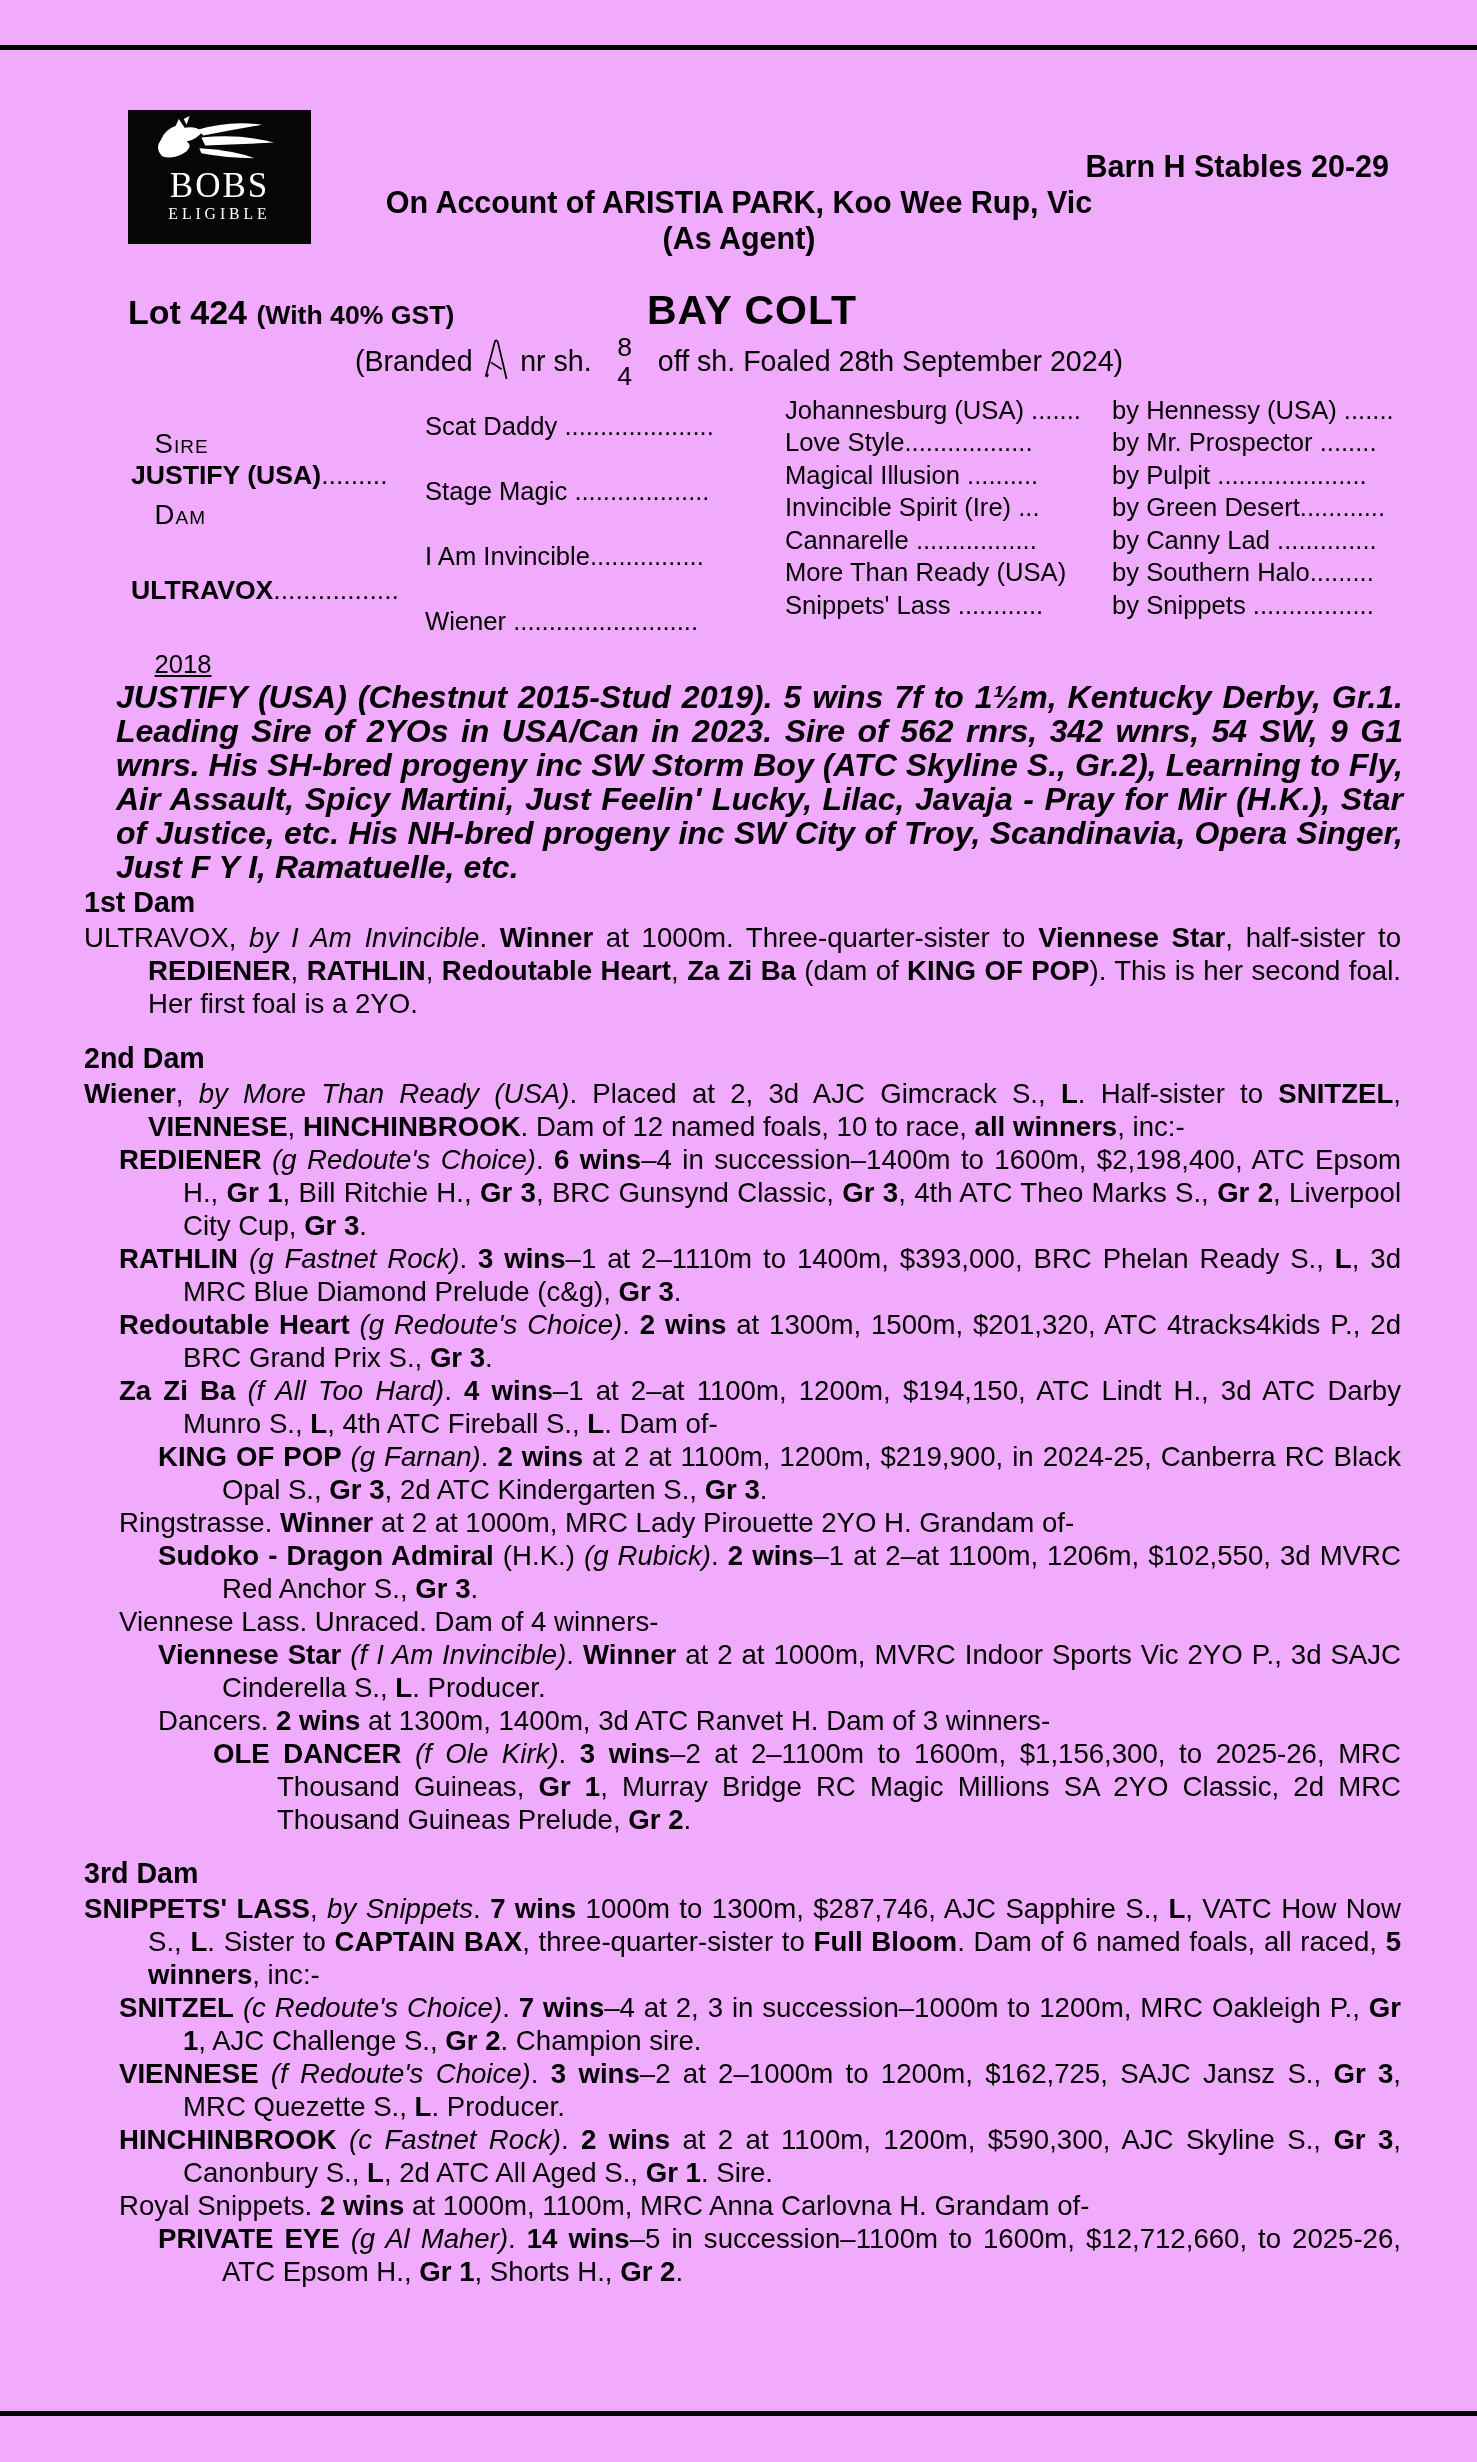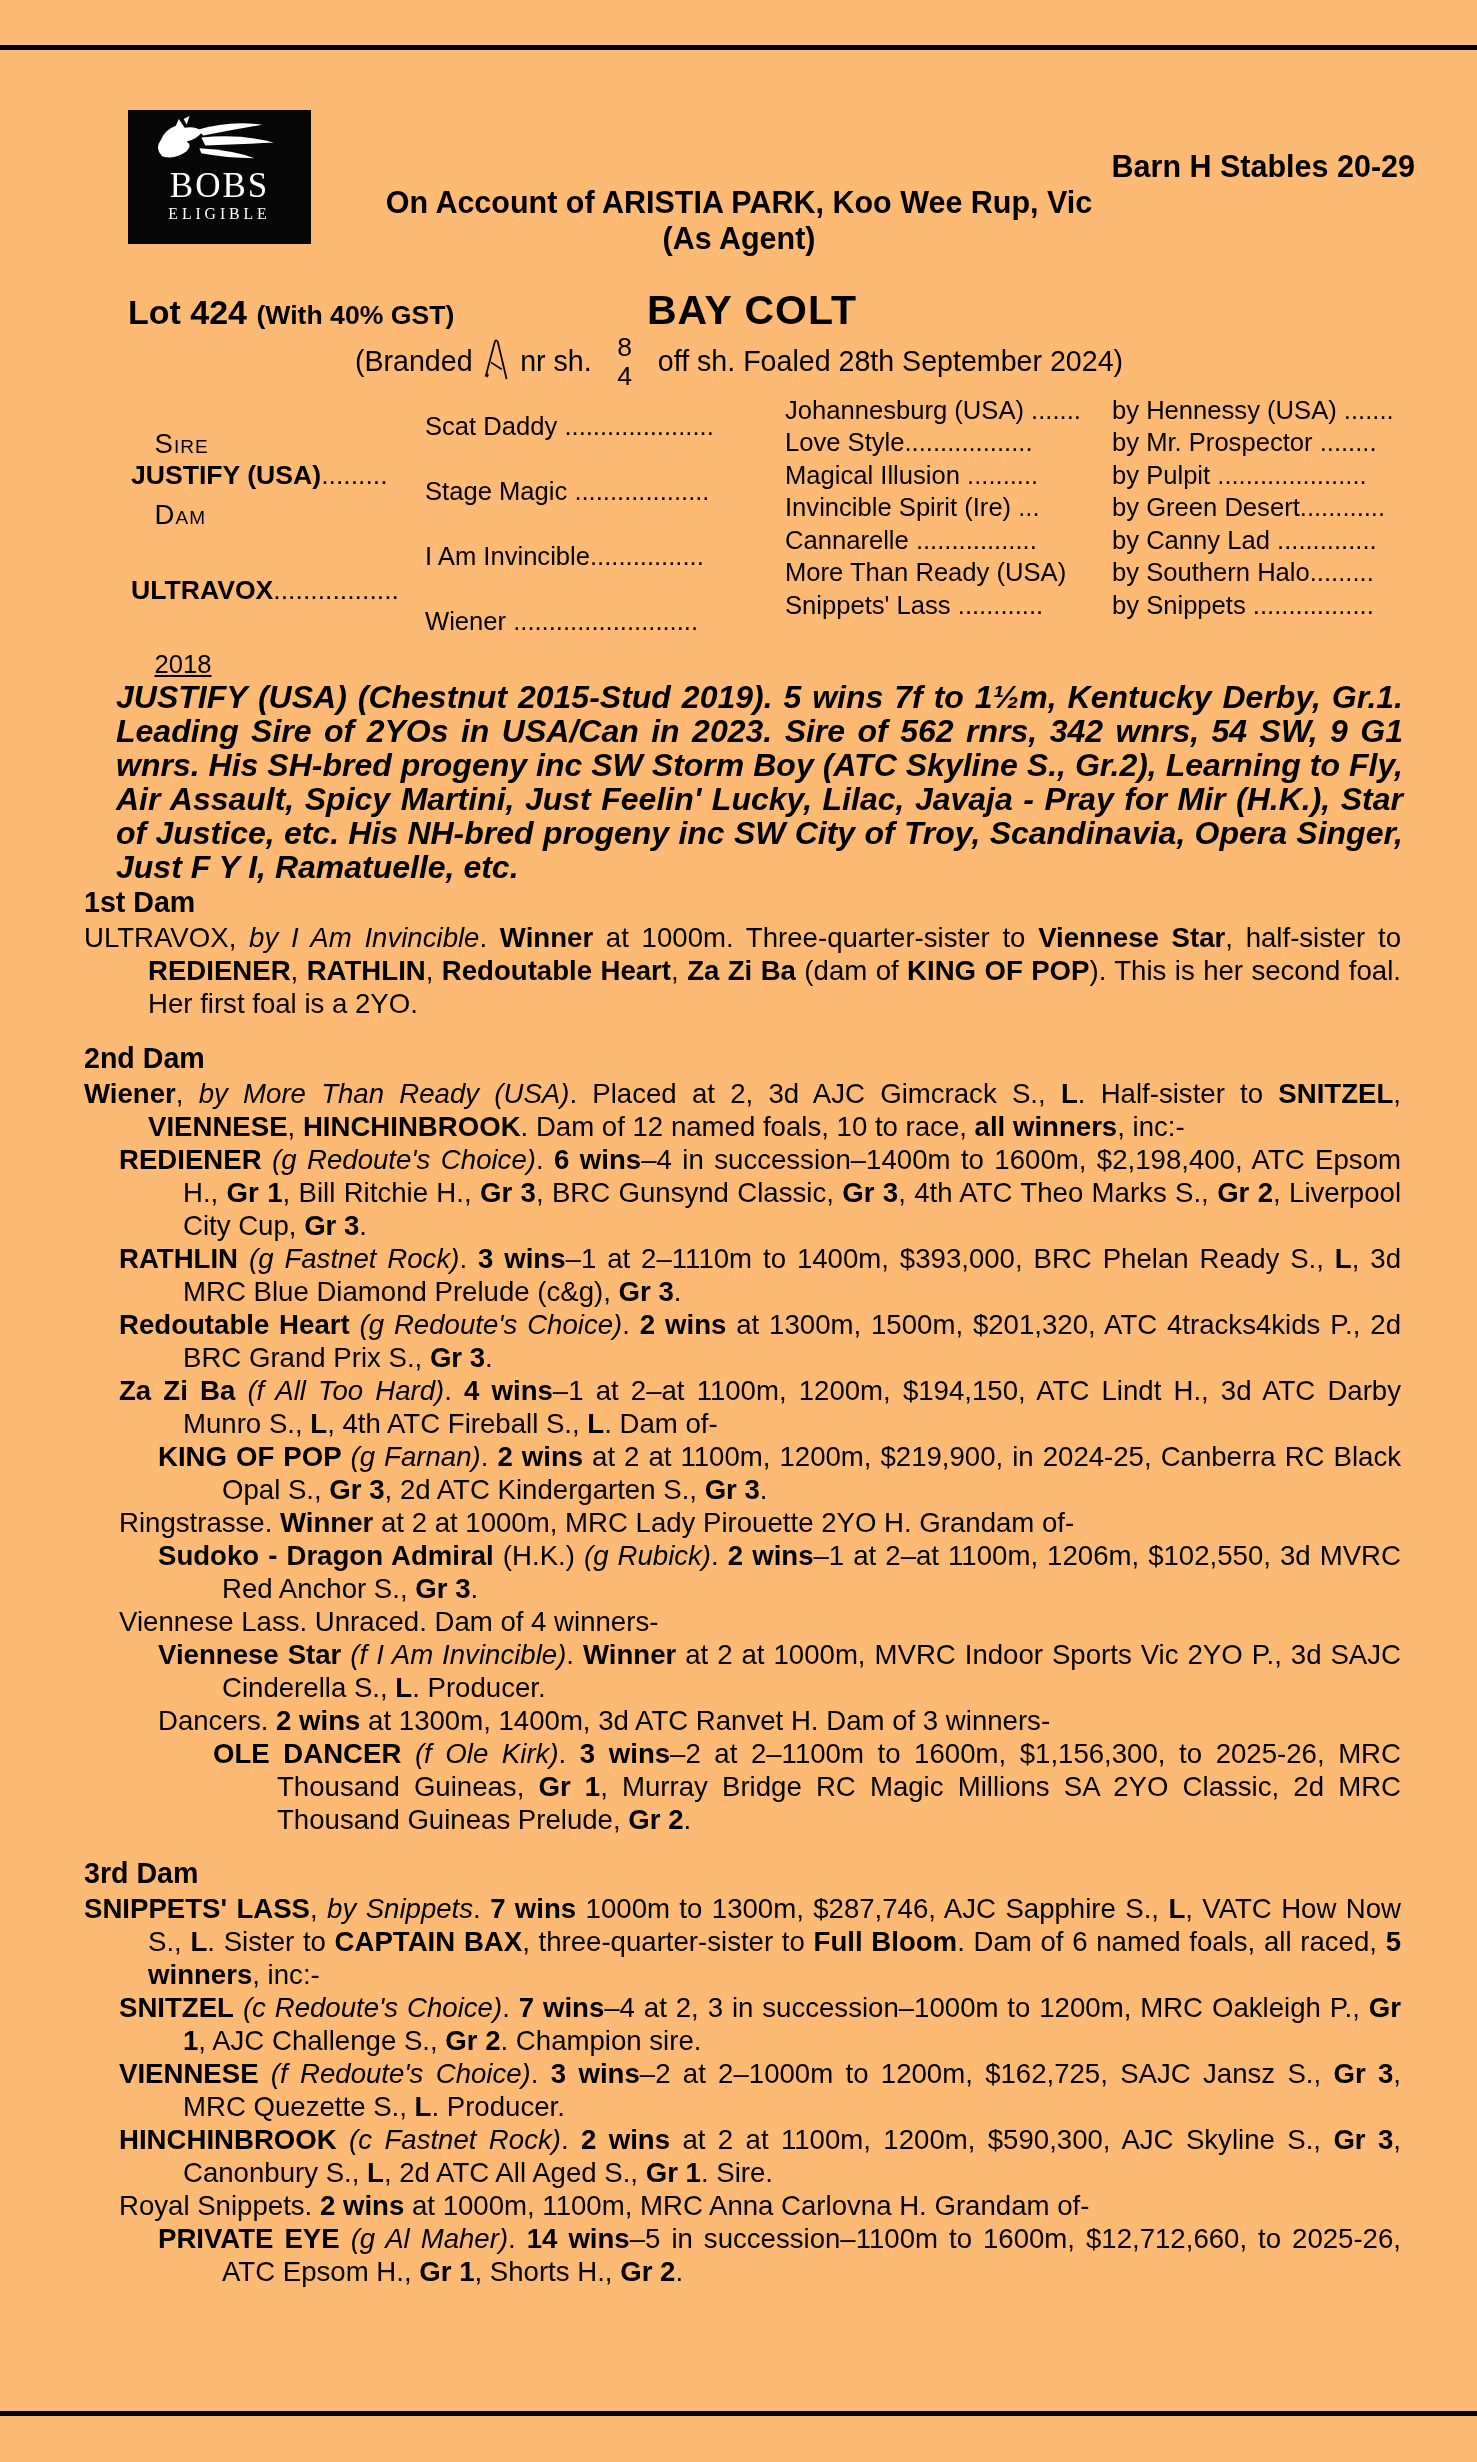--- a/index.html
+++ b/index.html
@@ -1,31 +1,31 @@
 <!DOCTYPE html>
 <html><head>
 <meta charset="utf-8">
 <style>
   html,body{margin:0;padding:0;background:#fff;}
-  .page{position:relative;width:1478px;height:2463px;background:#fdba74;color:#000;
+  .page{position:relative;width:1478px;height:2463px;background:#f0abfc;color:#000;
         font-family:"Liberation Sans",sans-serif;overflow:hidden;}
   .rule{position:absolute;left:0;width:1478px;height:4.9px;background:#000;}
   .rule-top{top:45px;}
   .rule-bottom{top:2411px;}
 
   
   .logo{position:absolute;left:128px;top:110px;width:183px;height:134px;background:#060606;
         color:#fff;text-align:center;}
   .logo svg{display:block;margin:4.9px auto 0;}
   .logo-bobs{font-family:"Liberation Serif","DejaVu Serif",serif;font-size:35px;line-height:36px;letter-spacing:2px;}
   .logo-elig{font-family:"Liberation Serif","DejaVu Serif",serif;font-size:15.8px;line-height:19.7px;letter-spacing:3.9px;}
 
   
   .header-text{position:absolute;top:148px;left:0;right:0;font-weight:bold;font-size:30.5px;line-height:36px;}
-  .barn{text-align:right;padding-right:63px;}
+  .barn{text-align:right;padding-right:89px;}
   .account,.agent{text-align:center;}
 
   
   .lot-row{position:absolute;top:287px;left:0;width:1478px;text-align:center;padding-left:13px;}
   .lot-left{position:absolute;left:128px;top:5.9px;font-weight:bold;font-size:34px;white-space:nowrap;}
   .lot-left .gst{font-size:26.6px;}
   .colour-title{display:inline-block;font-weight:bold;font-size:41px;letter-spacing:1px;}
 
   
   .branded-row{position:absolute;top:333px;left:0;width:1478px;display:flex;justify-content:center;

